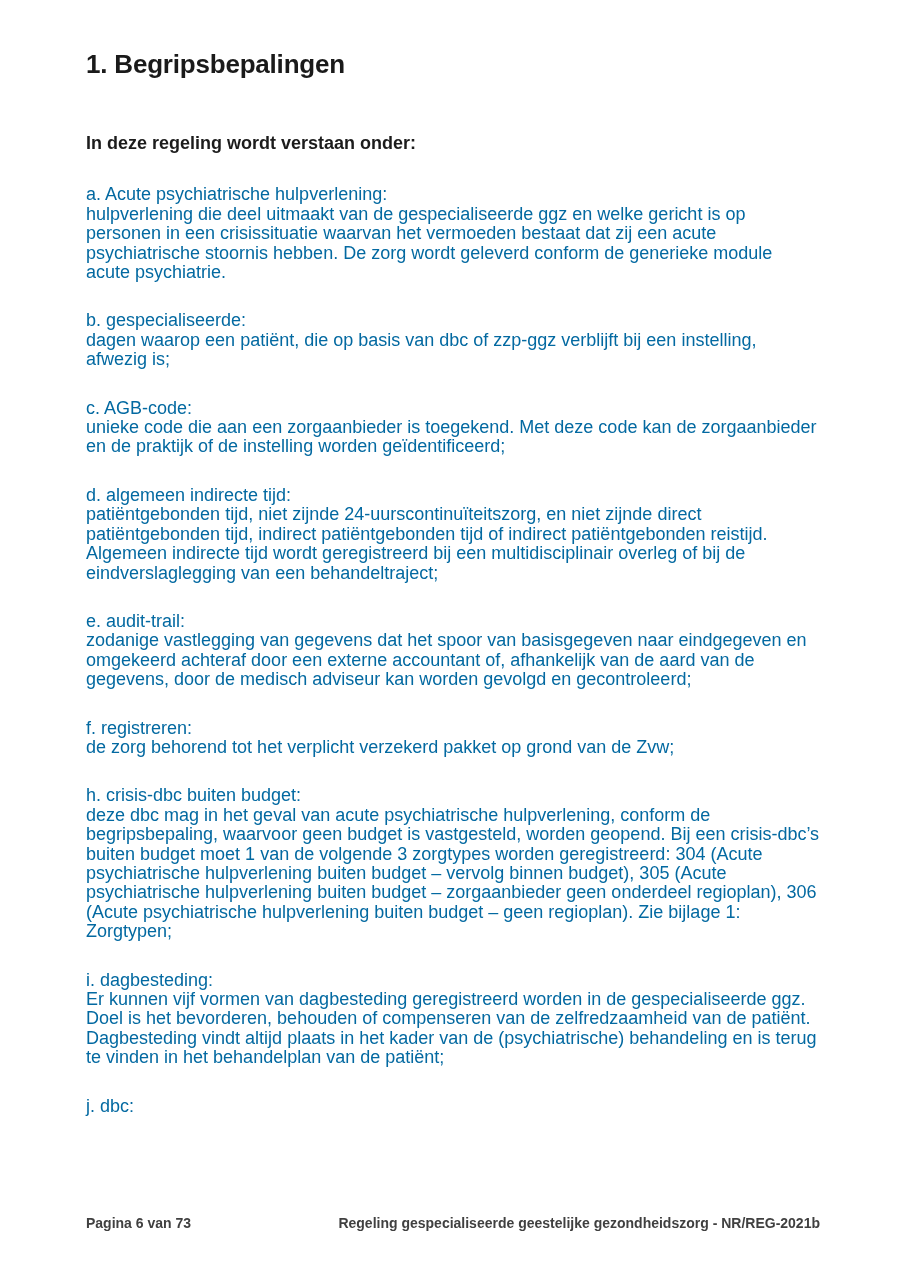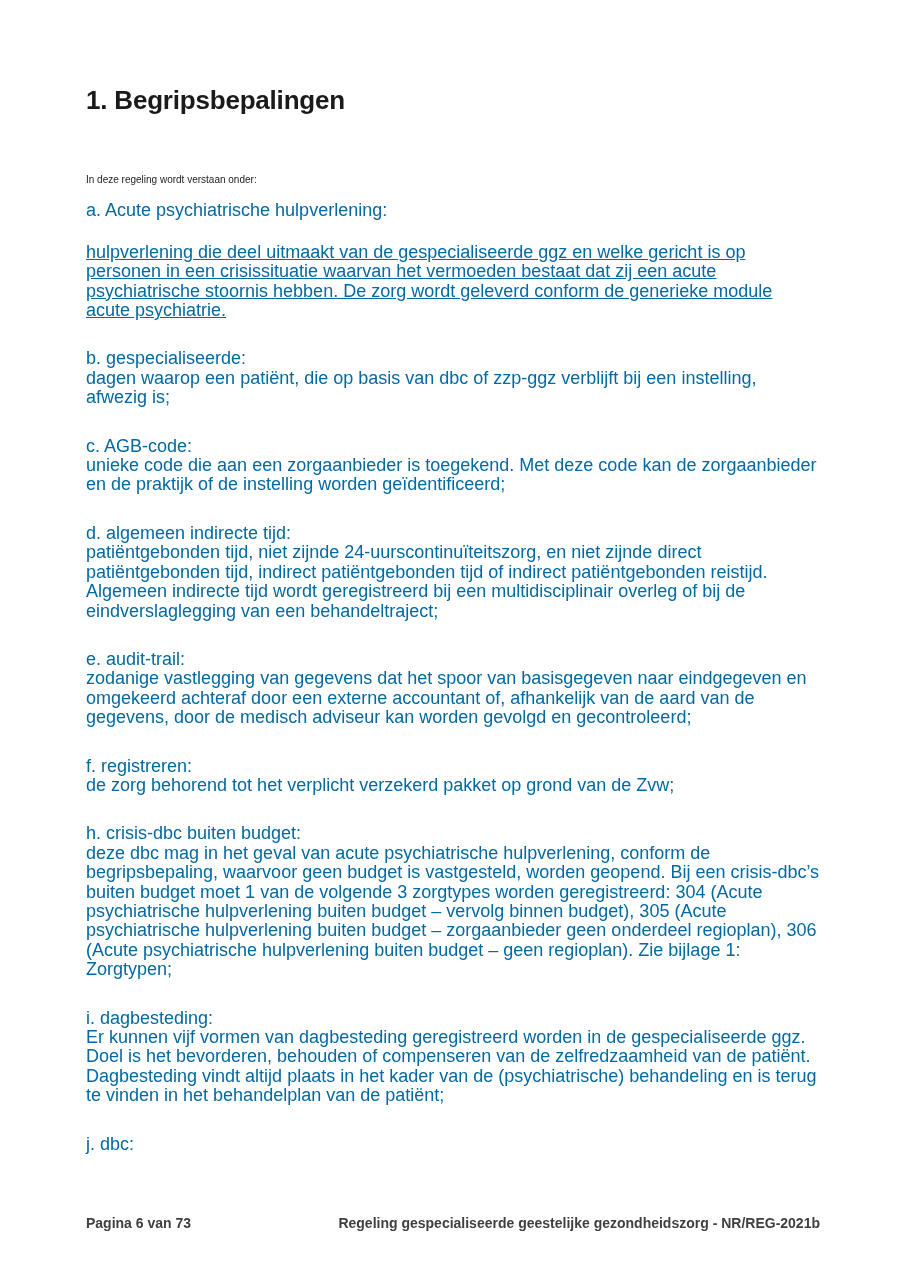--- a/index.html
+++ b/index.html
@@ -13,36 +13,37 @@
     min-height: 1273px;
     font-family: "Liberation Sans", sans-serif;
     color: #1c1c1c;
   }
 
   .page {
     width: 900px;
     min-height: 1273px;
     display: flex;
     flex-direction: column;
-    padding: 85px 80px 42px 86px;
+    padding: 49px 80px 42px 86px;
     background: #ffffff;
   }
 
   .doc-title {
     font-size: 26px;
     font-weight: 700;
     letter-spacing: -0.2px;
     color: #1a1a1a;
     margin-bottom: 54px;
   }
 
   .intro {
-    font-size: 10px;
+    font-size: 18px;
     line-height: 19.4px;
-    margin-bottom: 12px;
+    margin-bottom: 32px;
+    font-weight: bold;
   }
 
   .definitions {
     max-width: 740px;
   }
 
   .def-block {
     margin-bottom: 29px;
   }
 
@@ -50,22 +51,21 @@
     font-size: 18px;
     line-height: 19.4px;
     color: #0369a1;
   }
 
   .def-block .term {
     
   }
 
   .def-block.spaced .body {
-    margin-top: 22px;
-    text-decoration: underline;
+    margin-top: 0;
   }
 
   .footer {
     margin-top: auto;
     display: flex;
     justify-content: space-between;
     align-items: baseline;
     font-size: 14px;
     font-weight: 600;
     color: #404040;

